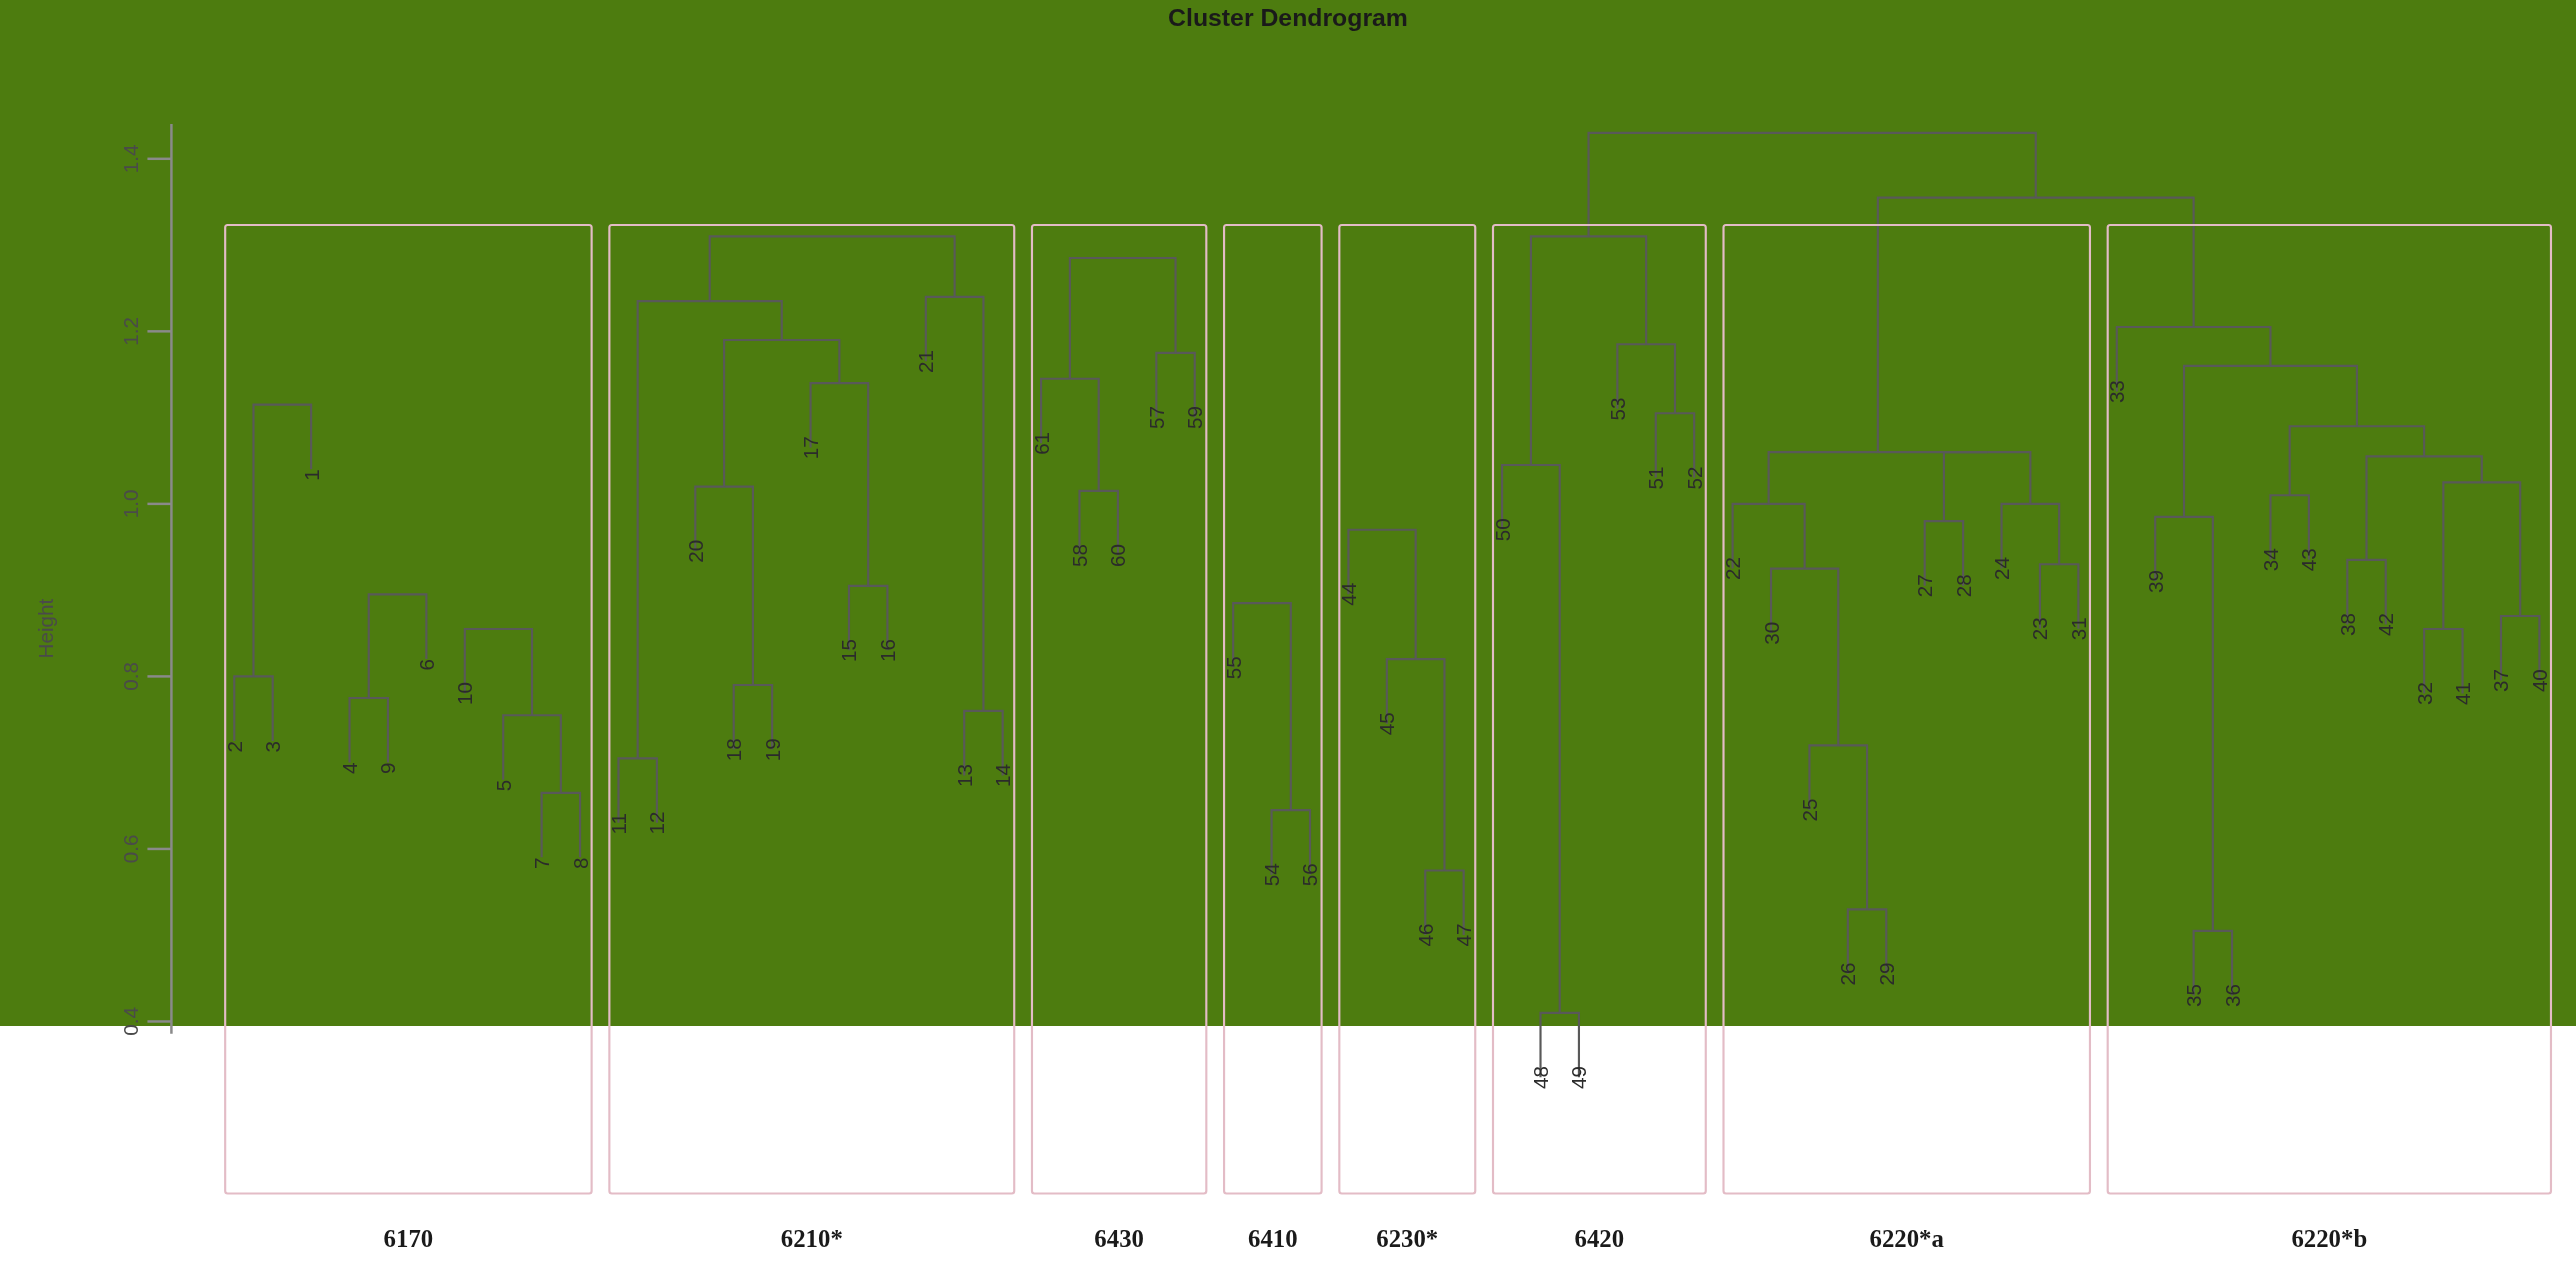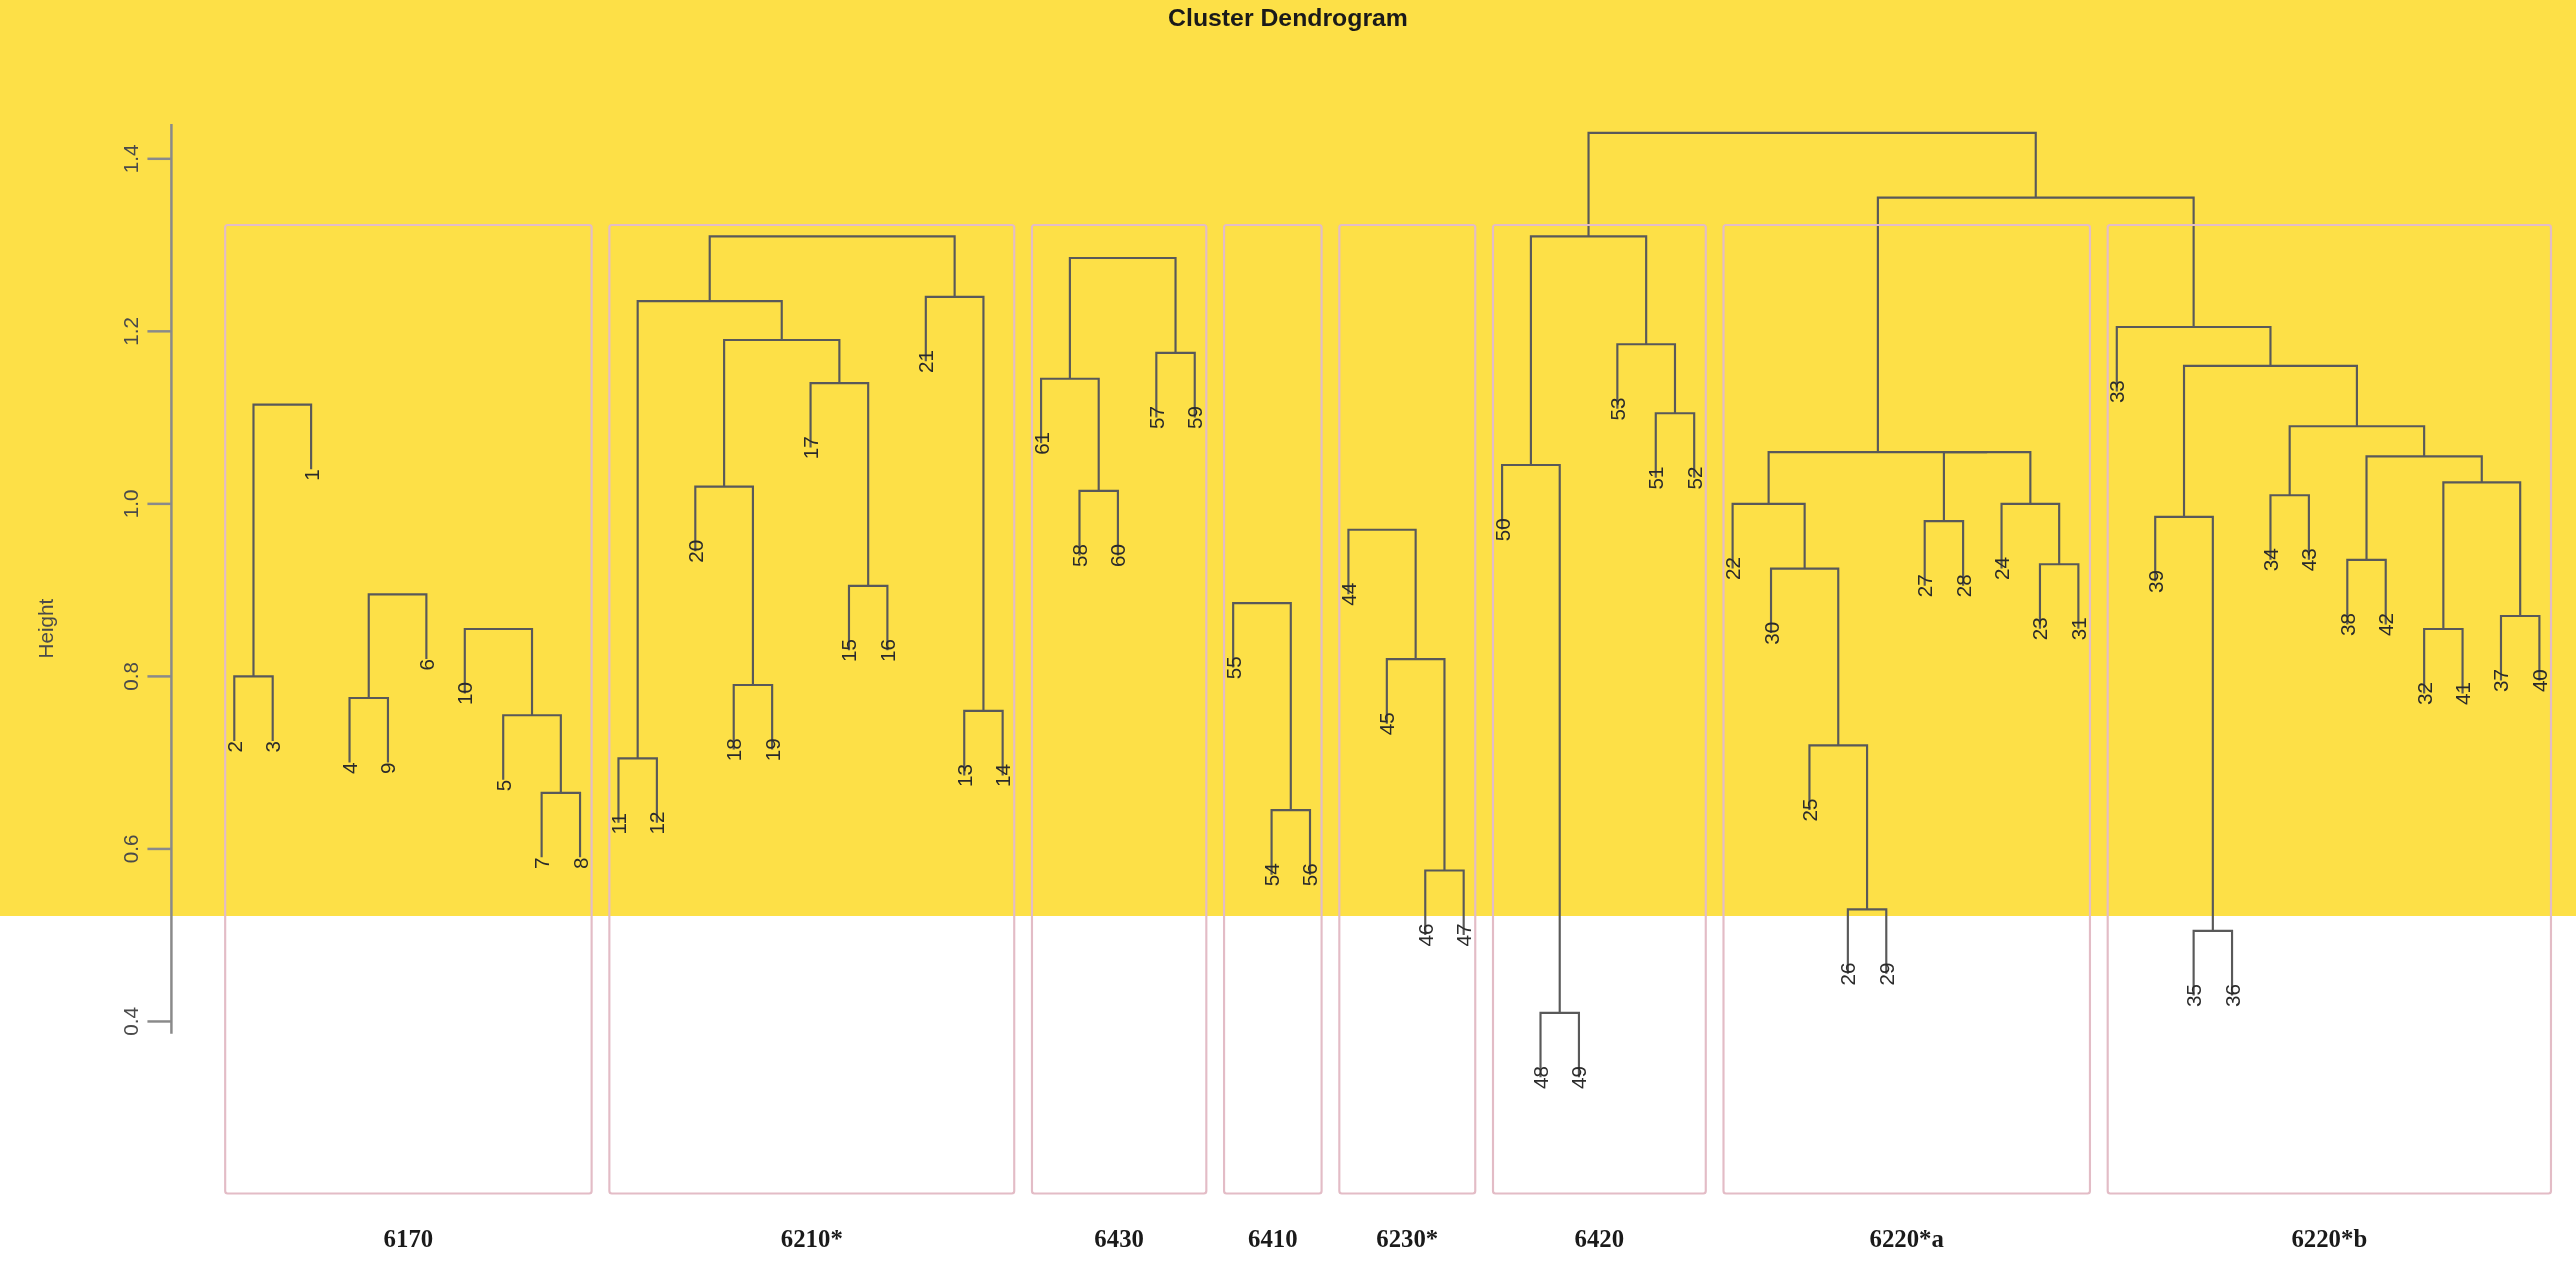--- a/index.html
+++ b/index.html
@@ -1,17 +1,17 @@
 <!DOCTYPE html>
 <html style="font-size:13.2px"><head>
 <meta charset="utf-8">
 <style>
   html,body{margin:0;padding:0;background:#ffffff;}
   body{width:2576px;height:1282px;font-family:"Liberation Sans",sans-serif;overflow:hidden;}
-  #root{position:relative;width:2576px;height:916px;background:#fde047;}
+  #root{position:relative;width:2576px;height:1026px;background:#4d7c0f;}
   #plot{position:absolute;left:0;top:0;width:2576px;height:1282px;}
   .title-text{font-family:"Liberation Sans",sans-serif;font-size:30px;font-weight:bold;fill:#1a1a1a;}
   .axis-label{font-family:"Liberation Sans",sans-serif;font-size:25px;fill:#4a4a4a;}
   .tick-label{font-family:"Liberation Sans",sans-serif;font-size:25px;fill:#4a4a4a;}
   .leaf-label{font-family:"Liberation Sans",sans-serif;font-size:25px;fill:#2b2b2b;}
   .cluster-label{font-family:"Liberation Serif",serif;font-size:30px;font-weight:bold;fill:#1a1a1a;}
   .link-line{stroke:#595959;stroke-width:2.6;fill:none;stroke-linecap:butt;}
   .axis-line{stroke:#8a8a8a;stroke-width:3;fill:none;}
   .rect-box{stroke:#e3bcc6;stroke-width:2.6;fill:none;}
 </style>

